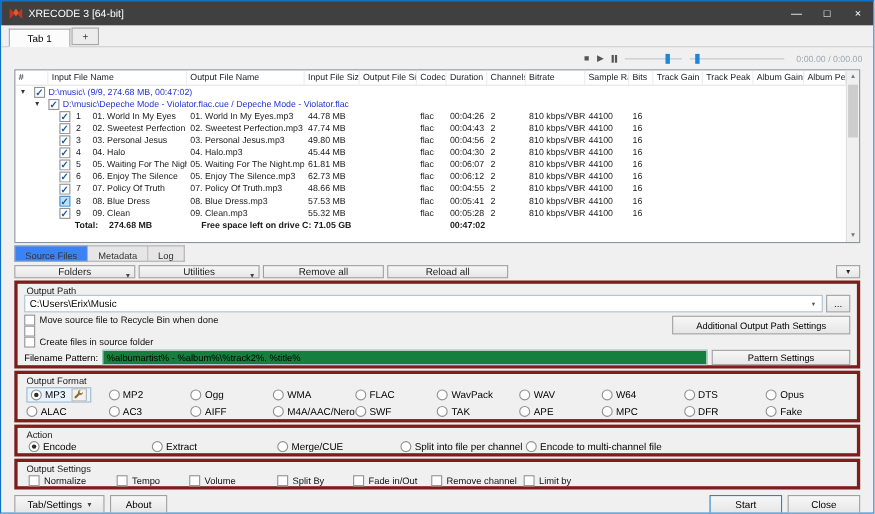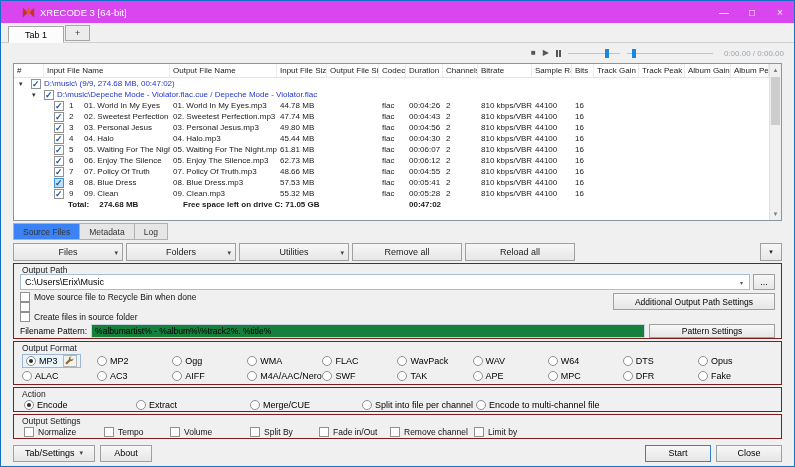--- a/index.html
+++ b/index.html
@@ -1,20 +1,20 @@
 <!DOCTYPE html>
 <html><head>
 <meta charset="utf-8">
 <style>
   *{box-sizing:border-box;margin:0;padding:0}
   html,body{background:#d6d6d6;font-family:"Liberation Sans",sans-serif}
   .window{width:795px;height:467px;background:#f0f0f0;border:1px solid #1271c4;overflow:hidden;display:flex;flex-direction:column}
 
   
-  .titlebar{flex:0 0 22px;background:#d946ef;display:flex;align-items:center;padding-left:21px;gap:5px}
+  .titlebar{flex:0 0 22px;background:#404040;display:flex;align-items:center;padding-left:7px;gap:5px}
   .app-icon{width:13px;height:13px;flex:0 0 auto;display:flex}
   .title{color:#fff;font-size:9.5px}
   .win-controls{margin-left:auto;display:flex;height:100%}
   .win-btn{width:28px;display:flex;align-items:center;justify-content:center;color:#fff;font-size:10px;cursor:default}
 
   
   .tabbar{flex:0 0 20px;display:flex;align-items:flex-end;padding-left:7px;border-bottom:1px solid #cfcfcf}
   .tab{height:17px;background:#fcfcfc;border:1px solid #a6a6a6;display:flex;align-items:center;padding:0 16px;font-size:9px;margin-bottom:-1px;border-bottom:1px solid #fcfcfc}
   .tab.add{height:16px;padding:0 9px;background:#ececec;margin-left:1px;color:#333;border-bottom:1px solid #a6a6a6;margin-bottom:1px}
 
@@ -61,21 +61,21 @@
   .subtab:first-child{border-left:1px solid #b0b0b0}
   .subtab.active{background:#3b82f6}
 
   
   .toolbar{display:flex;margin:3px 12px 2px;gap:3px;height:18px}
   .tbtn{width:110px;position:relative;border:1px solid #a0a0a0;background:linear-gradient(#f7f7f7,#e6e6e6);display:flex;align-items:center;justify-content:center;font-size:9px;color:#222}
   .tbtn .drop{position:absolute;right:4px;top:5px;font-size:7px;color:#444}
   .tbtn.mini{width:22px;margin-left:auto;font-size:7px}
 
   
-  .group{margin:0 12px 2px;border:1px solid #7f1d1d;position:relative}
+  .group{margin:0 12px 2px;border:3px solid #7f1d1d;position:relative}
   .group-label{position:absolute;top:1px;left:8px;font-size:8.5px;color:#1a1a1a}
   .gp-path{flex:0 0 74px;padding:10px 6px 0}
   .pathrow{display:flex;gap:3px;height:16px}
   .combo{flex:1;height:16px;border:1px solid #a9bfd0;background:#fff;display:flex;align-items:center;padding-left:4px;font-size:9px}
   .combo-arrow{margin-left:auto;width:15px;font-size:6px;color:#555;align-self:stretch;display:flex;align-items:center;justify-content:center}
   .browse-btn{width:22px;height:16px;border:1px solid #a0a0a0;background:linear-gradient(#f7f7f7,#e6e6e6);font-size:9px;display:flex;align-items:center;justify-content:center}
   .opc{margin-top:2px}
   .cbrow{display:flex;align-items:center;gap:4px;height:10px;font-size:8.5px;color:#111}
   .cblabel{white-space:nowrap}
   .addl-btn{position:absolute;right:6px;top:29px;width:162px;height:17px;border:1px solid #a0a0a0;background:linear-gradient(#f7f7f7,#e6e6e6);font-size:8.5px;display:flex;align-items:center;justify-content:center}
@@ -386,24 +386,20 @@
   </div>
 
   <div class="subtabs">
       <div class="subtab active">Source Files</div>
       <div class="subtab">Metadata</div>
       <div class="subtab">Log</div>
     </div>
 
   <div class="toolbar">
       <div class="tbtn">
-        <div class="tbl">Files</div>
-        <div class="drop">▾</div>
-      </div>
-      <div class="tbtn">
         <div class="tbl">Folders</div>
         <div class="drop">▾</div>
       </div>
       <div class="tbtn">
         <div class="tbl">Utilities</div>
         <div class="drop">▾</div>
       </div>
       <div class="tbtn">
         <div class="tbl">Remove all</div>
       </div>

